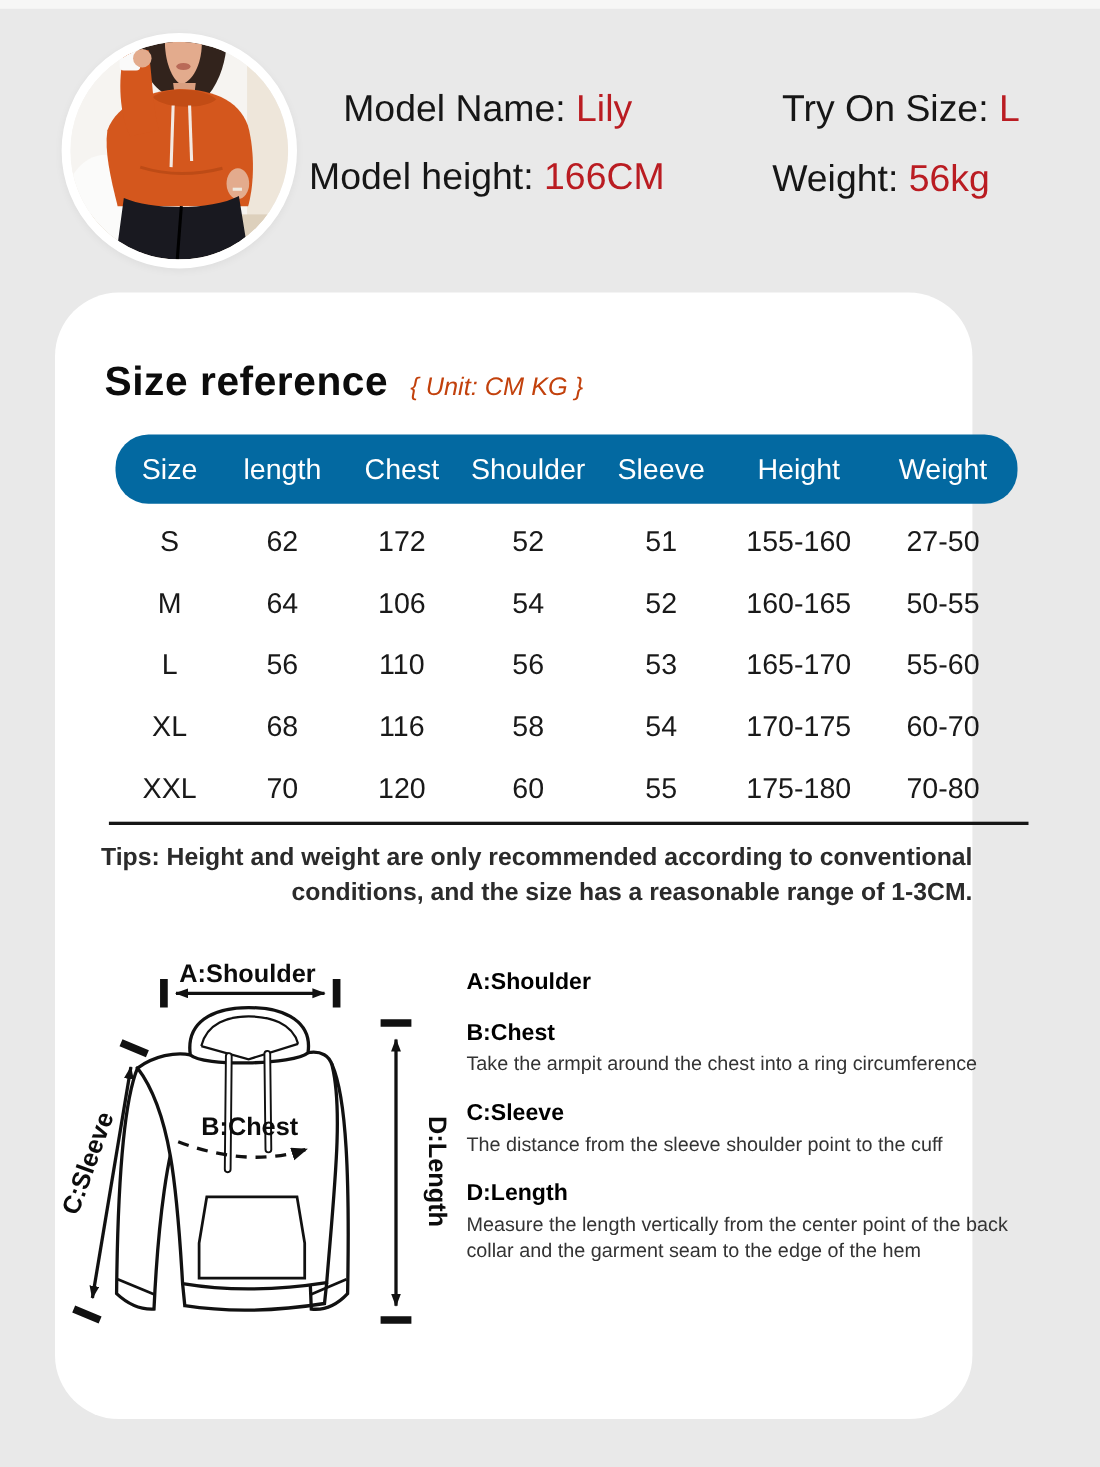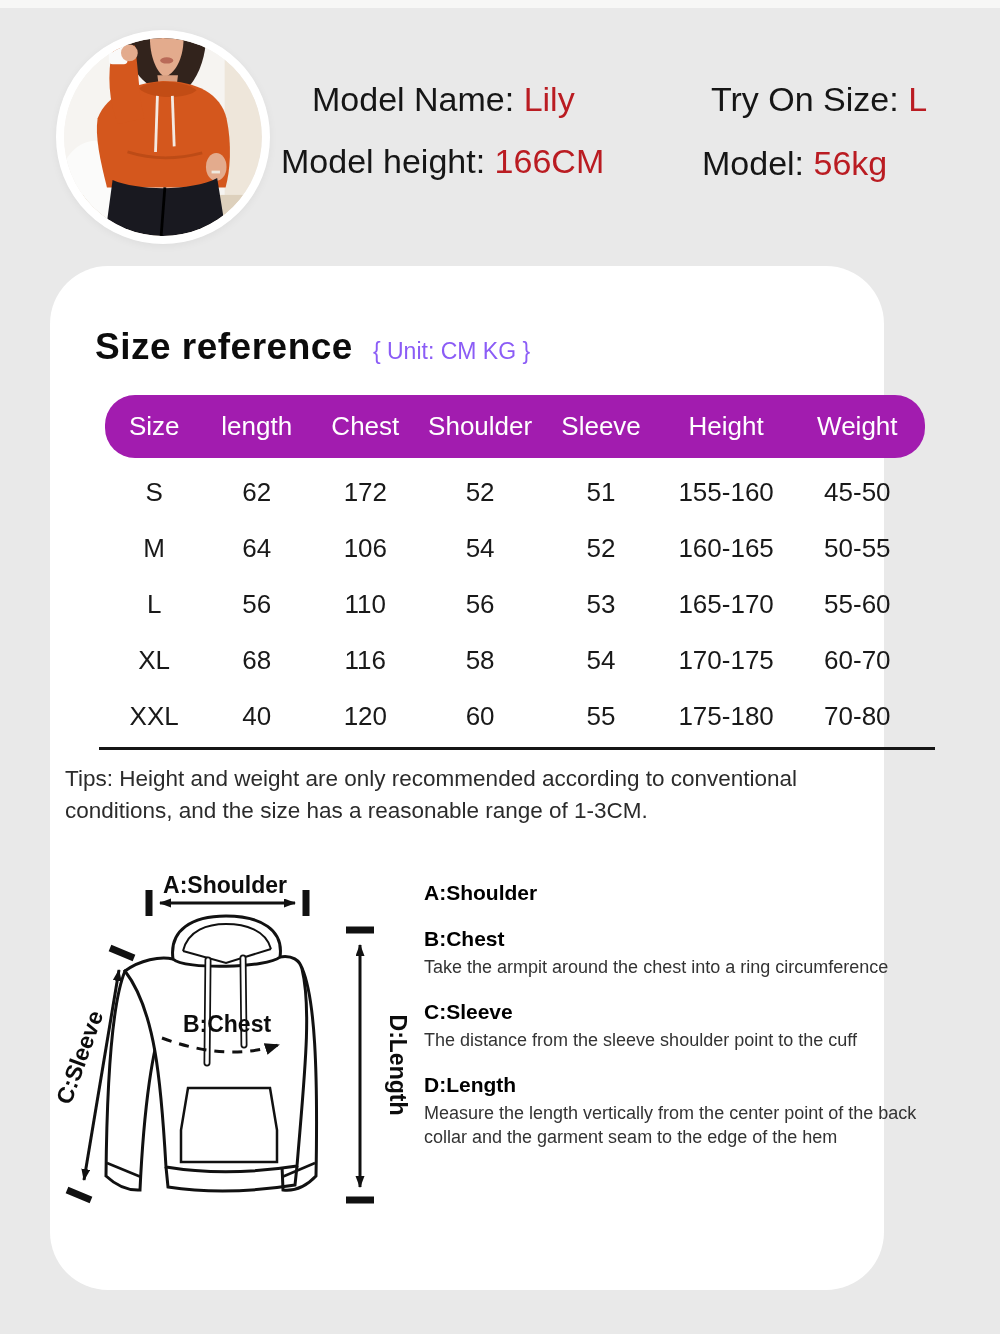--- a/index.html
+++ b/index.html
@@ -26,37 +26,37 @@
   .m-row2-left  { left:281px; top:142px; }
   .m-row2-right { left:702px; top:144px; }
 
   
   .card {
     position:absolute; left:50px; top:266px; width:834px; height:1024px;
     background:#ffffff; border-radius:58px;
   }
   .card-title-row { position:absolute; left:45px; top:60px; display:flex; align-items:baseline; }
   .card-title { font-size:37px; font-weight:bold; color:#0c0c0c; letter-spacing:0.5px; }
-  .unit-note { font-size:23px; color:#8b5cf6; margin-left:20px; }
+  .unit-note { font-size:23px; color:#c2410c; margin-left:20px;font-style:italic; }
 
   .size-table { position:absolute; left:55px; top:129px; width:820px; }
   .grid-row {
     display:grid; grid-template-columns:12% 13% 13.5% 14.5% 15% 15.5% 16.5%;
     align-items:center; text-align:center;
   }
   .head-pill {
-    height:63px; background:#a21caf; border-radius:30px; color:#ffffff;
+    height:63px; background:#0369a1; border-radius:30px; color:#ffffff;
     font-size:26px;
   }
   .body-rows { margin-top:6px; }
   .body-rows .grid-row { height:56px; font-size:26px; color:#191919; }
   .table-rule { margin-left:-6px; width:calc(100% + 16px); border-top:3px solid #161616; margin-top:3px; }
 
-  .tips { position:absolute; left:15px; right:0; top:497px; text-align:left;
-          font-size:22.5px; color:#2b2b2b; line-height:32px; }
+  .tips { position:absolute; left:15px; right:0; top:497px; text-align:right;
+          font-size:22.5px; color:#2b2b2b; line-height:32px;font-weight:bold; }
 
   
   .diagram { position:absolute; left:0px; top:594px; }
   .diagram text { font-weight:bold; fill:#0c0c0c; font-size:23px;
                   font-family:"Liberation Sans","DejaVu Sans",sans-serif; }
 
   
   .guide { position:absolute; left:374px; top:614px; width:545px; }
   .guide-block { margin-bottom:20px; }
   .guide-block h3 { font-size:21px; font-weight:bold; color:#000; line-height:26px; margin-bottom:3px; }
@@ -108,21 +108,21 @@
 
         <path d="M52,152 C80,164 138,164 164,150 L174,212 L44,212 Z" fill="#191920"></path>
         <path d="M108,160 L104,212" stroke="#000" stroke-width="3" fill="none"></path>
       </g>
     </svg>
   </div>
 
   <div class="mtext m-row1-right"><span>Try On Size:</span> <span class="red">L</span></div>
   <div class="mtext m-row1-left"><span>Model Name:</span> <span class="red">Lily</span></div>
   <div class="mtext m-row2-left"><span>Model height:</span> <span class="red">166CM</span></div>
-  <div class="mtext m-row2-right"><span>Model:</span> <span class="red">56kg</span></div>
+  <div class="mtext m-row2-right"><span>Weight:</span> <span class="red">56kg</span></div>
 
   <div class="card">
 
     <div class="card-title-row">
       <div class="card-title">Size reference</div>
       <div class="unit-note">{ Unit: CM KG }</div>
     </div>
 
     <div class="size-table">
       <div class="grid-row head-pill">
@@ -136,21 +136,21 @@
       </div>
 
       <div class="body-rows">
         <div class="grid-row">
           <div>S</div>
           <div>62</div>
           <div>172</div>
           <div>52</div>
           <div>51</div>
           <div>155-160</div>
-          <div>45-50</div>
+          <div>27-50</div>
         </div>
         <div class="grid-row">
           <div>M</div>
           <div>64</div>
           <div>106</div>
           <div>54</div>
           <div>52</div>
           <div>160-165</div>
           <div>50-55</div>
         </div>
@@ -167,21 +167,21 @@
           <div>XL</div>
           <div>68</div>
           <div>116</div>
           <div>58</div>
           <div>54</div>
           <div>170-175</div>
           <div>60-70</div>
         </div>
         <div class="grid-row">
           <div>XXL</div>
-          <div>40</div>
+          <div>70</div>
           <div>120</div>
           <div>60</div>
           <div>55</div>
           <div>175-180</div>
           <div>70-80</div>
         </div>
       </div>
       <div class="table-rule"></div>
     </div>
 

